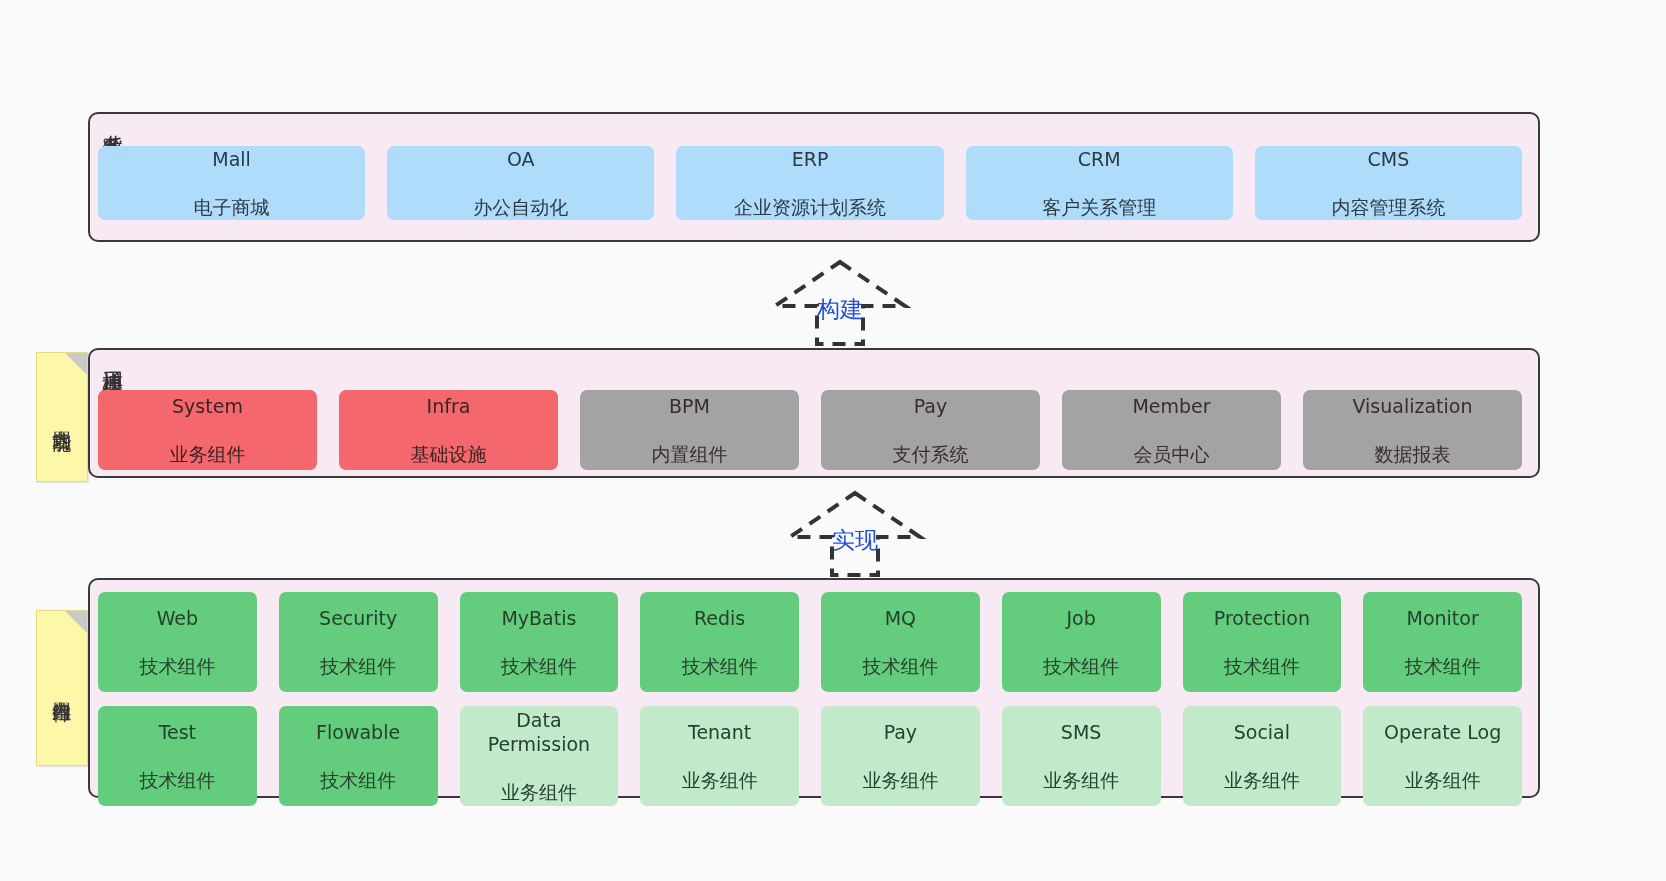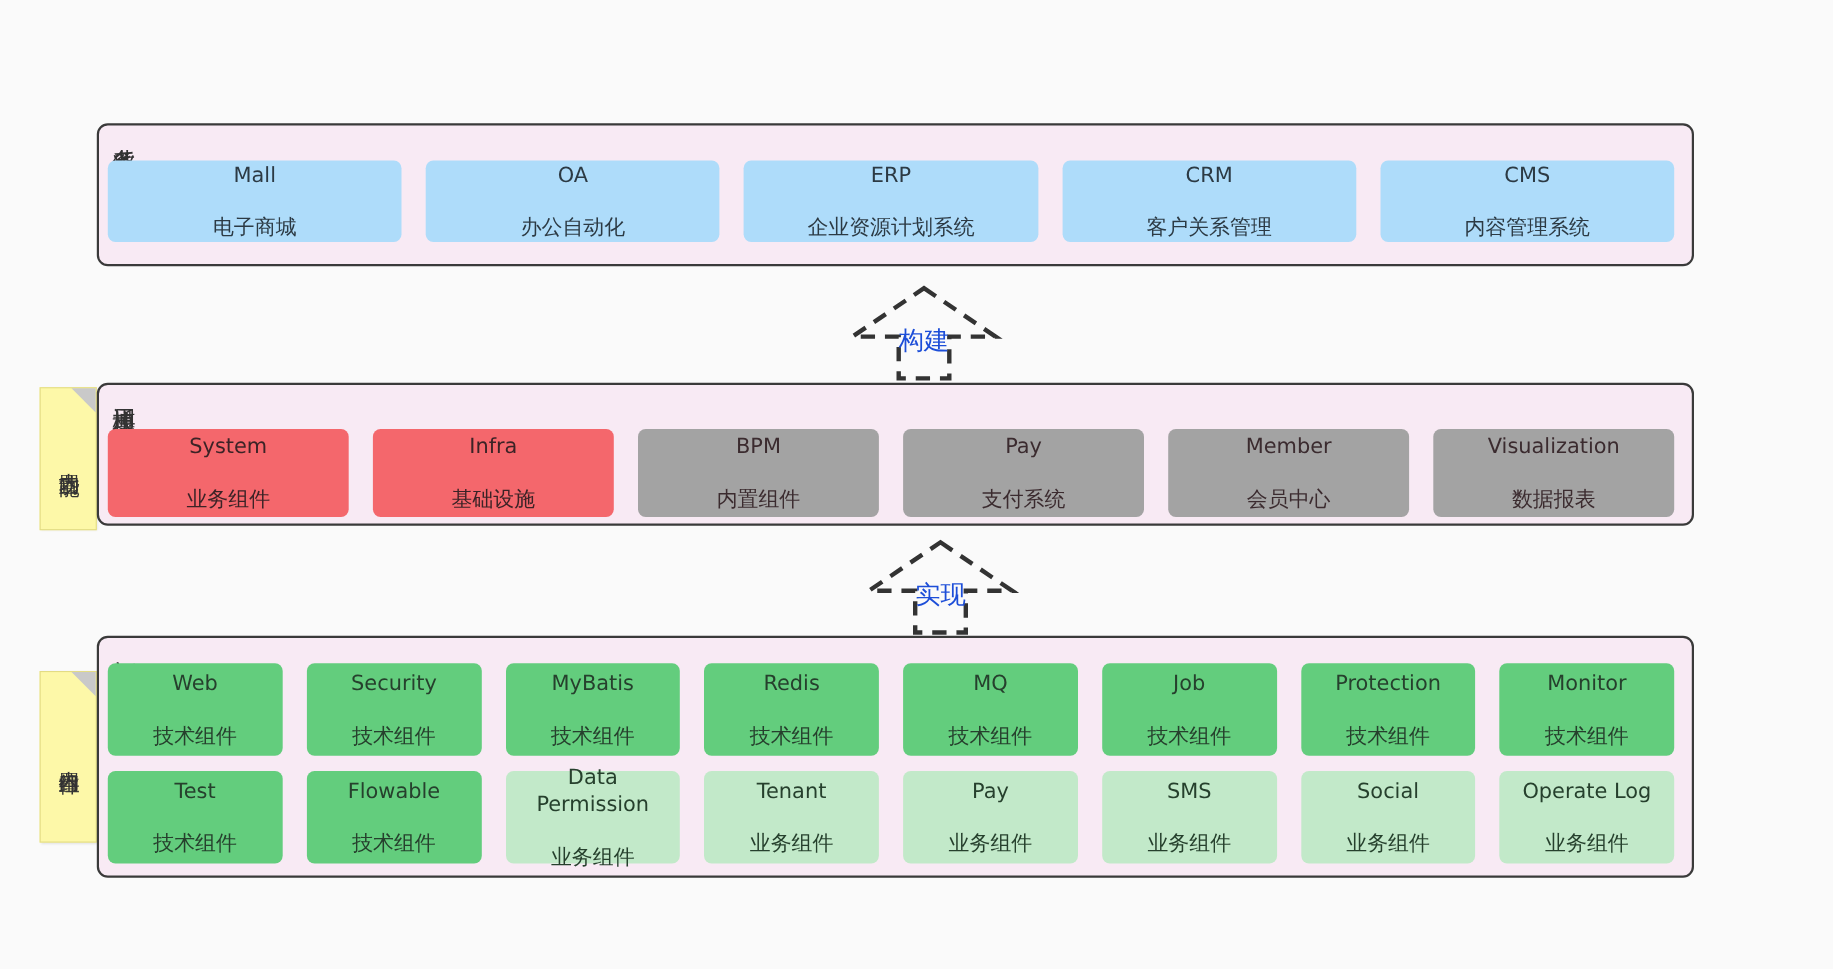--- a/index.html
+++ b/index.html
@@ -84,21 +84,21 @@
   .card.green { background: #63cd7d; color: #26402d; }
   .card.lgreen{ background: #c2e9c9; color: #26402d; }
 
   
   #layer-business { left: 88px;  top: 112px; width: 1452px; height: 130px; }
   #layer-common   { left: 88px;  top: 348px; width: 1452px; height: 130px; gap: 22px; }
   #layer-framework{ left: 88px;  top: 578px; width: 1452px; height: 220px; }
 
   #layer-business .card  { height: 74px; }
   #layer-common .card    { height: 80px; }
-  #layer-framework .card { height: 84px; }
+  #layer-framework .card { height: 100px; }
 
   
   .note {
     position: absolute;
     box-sizing: border-box;
     background: #fdf8a8;
     border: 1px solid #e3dc84;
     display: flex;
     align-items: center;
     justify-content: center;

